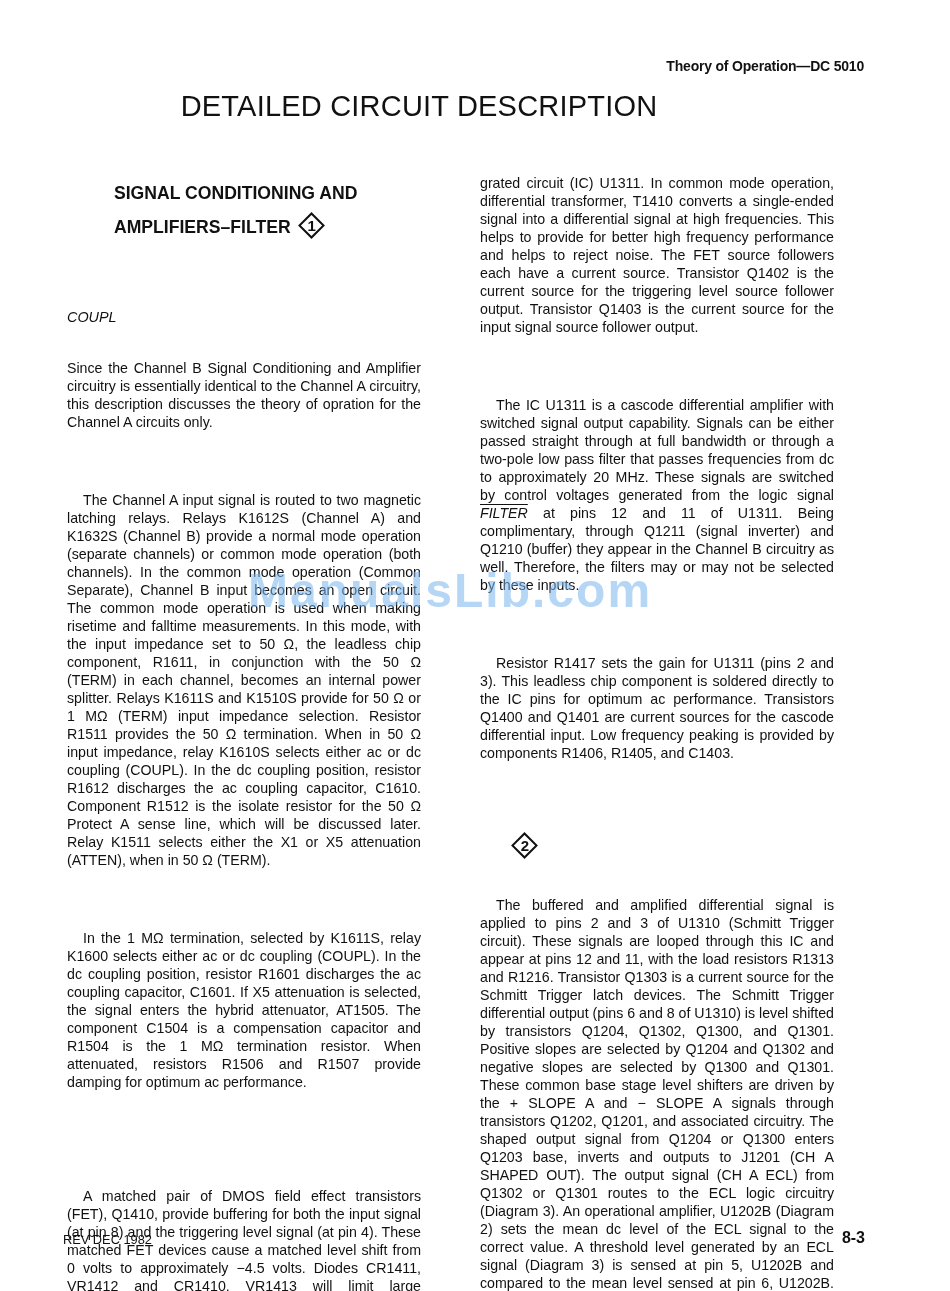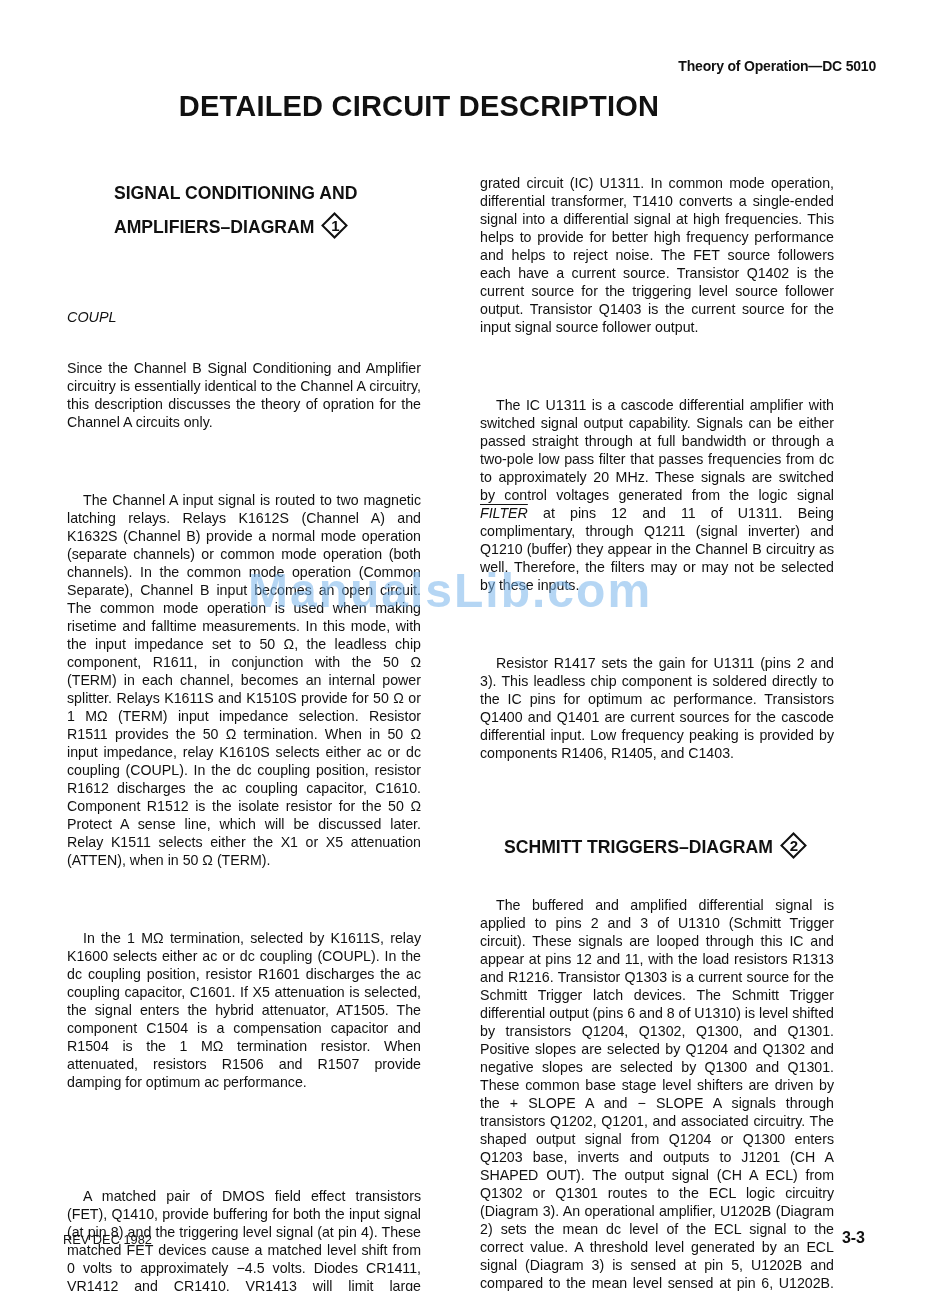--- a/index.html
+++ b/index.html
@@ -1,21 +1,21 @@
 <!DOCTYPE html>
 <html><head>
 <meta charset="utf-8">
 <style>
   html, body { margin: 0; padding: 0; background: #ffffff; }
   body { width: 950px; height: 1291px; position: relative; overflow: hidden;
          font-family: "Liberation Sans", sans-serif; color: #111; }
-  .running-head { position: absolute; top: 58px; right: 74px; font-size: 14px; font-weight: bold;
+  .running-head { position: absolute; top: 58px; right: 86px; font-size: 14px; font-weight: bold;
                   letter-spacing: -0.2px; }
   .page-title { position: absolute; top: 90px; left: 0; width: 838px; text-align: center;
-                font-size: 29px; font-weight: bold; letter-spacing: 0.2px; margin: 0; }
+                font-size: 29px; font-weight: normal; letter-spacing: 0.2px; margin: 0; }
   .col { position: absolute; width: 378px; font-size: 14.2px; line-height: 18px; }
   .col-left { left: 55px; top: 160px; }
   .col-right { left: 468px; top: 162px; }
   .col p { margin: 12px; text-align: justify; text-indent: 0; }
   .col p.indent { text-indent: 16px; }
   .section-title { font-weight: bold; font-size: 17.6px; line-height: 34px; margin: 16px; }
   .sec1 { padding-left: 43px; }
   .diamond { display: inline-block; position: relative; width: 30px; height: 30px; vertical-align: middle;
              margin-left: 6px; top: -2px; }
   .diamond .shape { position: absolute; left: 5px; top: 5px; width: 19px; height: 19px;
@@ -33,21 +33,21 @@
 </head>
 <body>
 
 <div class="running-head">Theory of Operation—DC 5010</div>
 <h1 class="page-title">DETAILED CIRCUIT DESCRIPTION</h1>
 
 <div class="col col-left">
   <div class="section-title sec1">
     <div>SIGNAL CONDITIONING AND</div>
     <div>
-      <span>AMPLIFIERS–DIAGRAM</span><span class="diamond"><span class="shape"></span><span class="num">1</span></span>
+      <span>AMPLIFIERS–FILTER</span><span class="diamond"><span class="shape"></span><span class="num">1</span></span>
     </div>
   </div>
   <div style="height:36px"></div>
   <p class="note-title">COUPL</p>
   <div style="height:9px"></div>
   <p class="note-body">Since the Channel B Signal Conditioning and Amplifier circuitry is essentially identical to the Channel A circuitry, this description discusses the theory of opration for the Channel A circuits only.</p>
   <div style="height:36px"></div>
   <p class="indent">The Channel A input signal is routed to two magnetic latching relays. Relays K1612S (Channel A) and K1632S (Channel B) provide a normal mode operation (separate channels) or common mode operation (both channels). In the common mode operation (Common Separate), Channel B input becomes an open circuit. The common mode operation is used when making risetime and falltime measurements. In this mode, with the input impedance set to 50 Ω, the leadless chip component, R1611, in conjunction with the 50 Ω (TERM) in each channel, becomes an internal power splitter. Relays K1611S and K1510S provide for 50 Ω or 1 MΩ (TERM) input impedance selection. Resistor R1511 provides the 50 Ω termination. When in 50 Ω input impedance, relay K1610S selects either ac or dc coupling (COUPL). In the dc coupling position, resistor R1612 discharges the ac coupling capacitor, C1610. Component R1512 is the isolate resistor for the 50 Ω Protect A sense line, which will be discussed later. Relay K1511 selects either the X1 or X5 attenuation (ATTEN), when in 50 Ω (TERM).</p>
   <div style="height:36px"></div>
   <p class="indent">In the 1 MΩ termination, selected by K1611S, relay K1600 selects either ac or dc coupling (COUPL). In the dc coupling position, resistor R1601 discharges the ac coupling capacitor, C1601. If X5 attenuation is selected, the signal enters the hybrid attenuator, AT1505. The component C1504 is a compensation capacitor and R1504 is the 1 MΩ termination resistor. When attenuated, resistors R1506 and R1507 provide damping for optimum ac performance.</p>
@@ -57,22 +57,22 @@
 </div>
 
 <div class="col col-right">
   <p>grated circuit (IC) U1311. In common mode operation, differential transformer, T1410 converts a single-ended signal into a differential signal at high frequencies. This helps to provide for better high frequency performance and helps to reject noise. The FET source followers each have a current source. Transistor Q1402 is the current source for the triggering level source follower output. Transistor Q1403 is the current source for the input signal source follower output.</p>
   <div style="height:36px"></div>
   <p class="indent"><span>The IC U1311 is a cascode differential amplifier with switched signal output capability. Signals can be either passed straight through at full bandwidth or through a two-pole low pass filter that passes frequencies from dc to approximately 20 MHz. These signals are switched by control voltages generated from the logic signal </span><span class="overline">FILTER</span><span> at pins 12 and 11 of U1311. Being complimentary, through Q1211 (signal inverter) and Q1210 (buffer) they appear in the Channel B circuitry as well. Therefore, the filters may or may not be selected by these inputs.</span></p>
   <div style="height:36px"></div>
   <p class="indent">Resistor R1417 sets the gain for U1311 (pins 2 and 3). This leadless chip component is soldered directly to the IC pins for optimum ac performance. Transistors Q1400 and Q1401 are current sources for the cascode differential input. Low frequency peaking is provided by components R1406, R1405, and C1403.</p>
   <div style="height:40px"></div>
   <div class="section-title" style="padding-left:20px">
-    <span>SCHMITT TRIGGERS–DIAGRAM</span><span class="diamond"><span class="shape"></span><span class="num">2</span></span>
+    <span class="diamond"><span class="shape"></span><span class="num">2</span></span>
   </div>
   <div style="height:4px"></div>
   <p class="indent">The buffered and amplified differential signal is applied to pins 2 and 3 of U1310 (Schmitt Trigger circuit). These signals are looped through this IC and appear at pins 12 and 11, with the load resistors R1313 and R1216. Transistor Q1303 is a current source for the Schmitt Trigger latch devices. The Schmitt Trigger differential output (pins 6 and 8 of U1310) is level shifted by transistors Q1204, Q1302, Q1300, and Q1301. Positive slopes are selected by Q1204 and Q1302 and negative slopes are selected by Q1300 and Q1301. These common base stage level shifters are driven by the + SLOPE A and − SLOPE A signals through transistors Q1202, Q1201, and associated circuitry. The shaped output signal from Q1204 or Q1300 enters Q1203 base, inverts and outputs to J1201 (CH A SHAPED OUT). The output signal (CH A ECL) from Q1302 or Q1301 routes to the ECL logic circuitry (Diagram 3). An operational amplifier, U1202B (Diagram 2) sets the mean dc level of the ECL signal to the correct value. A threshold level generated by an ECL signal (Diagram 3) is sensed at pin 5, U1202B and compared to the mean level sensed at pin 6, U1202B. The output (pin 7, U1202B) supplies the current necessary to adjust the level shifted output to the correct mean ECL threshold level.</p>
 </div>
 
 <div class="watermark">ManualsLib.com</div>
 
 <div class="footer-left">REV DEC 1982</div>
-<div class="footer-right">3-3</div>
+<div class="footer-right">8-3</div>
 
 </body></html>

